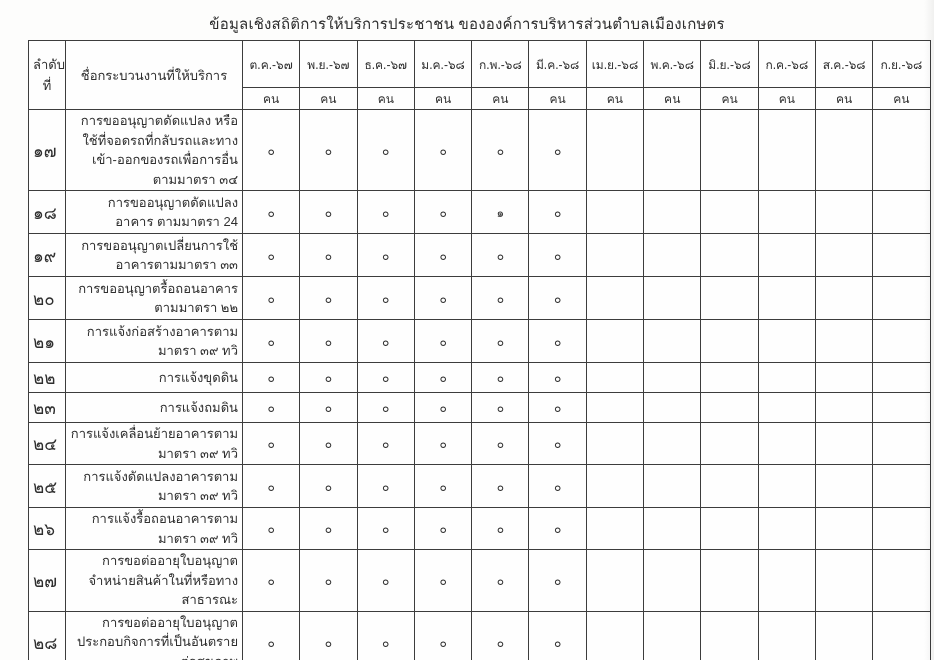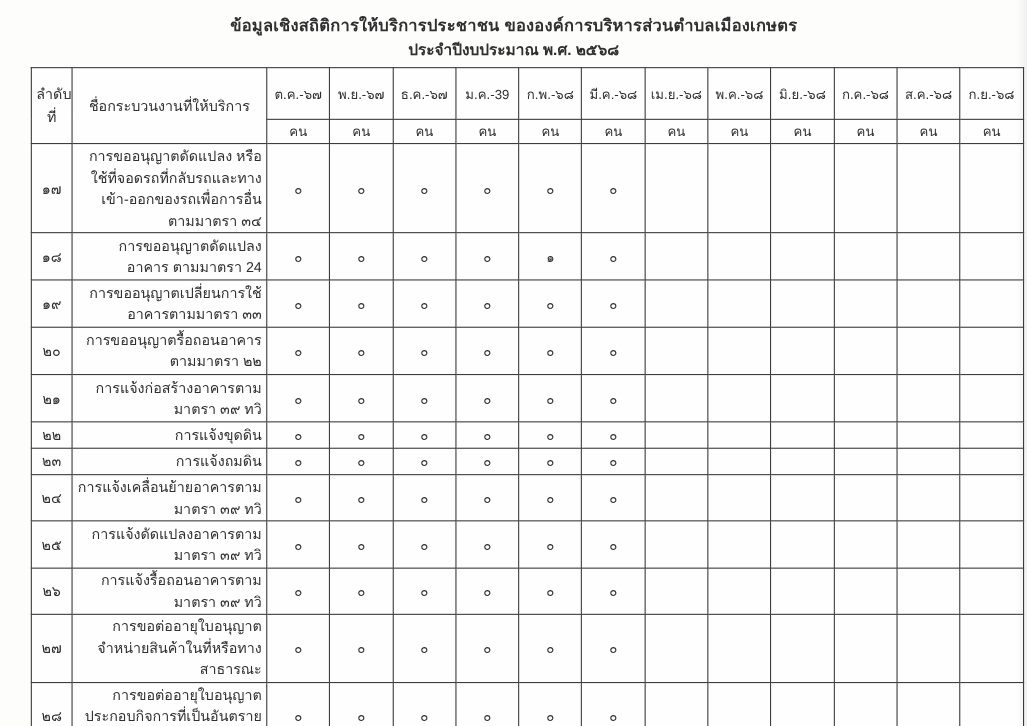--- a/index.html
+++ b/index.html
@@ -24,21 +24,21 @@
     background: linear-gradient(to right, rgba(0,0,0,0), rgba(0,0,0,0.05));
     pointer-events: none;
   }
   .titles {
     text-align: center;
     padding-top: 14px;
     line-height: 1.35;
   }
   .title-line1 {
     font-size: 15px;
-    font-weight: 700;
+    font-weight: 400;
     letter-spacing: 0.2px;
   }
   .title-line2 {
     font-size: 14px;
     font-weight: 600;
     margin-top: 2px;
   }
   table.stats {
     border-collapse: collapse;
     table-layout: fixed;
@@ -64,22 +64,21 @@
     font-weight: 500;
     text-align: center;
     margin-top: 24px;
   }
   th.corner-h {
     font-size: 13px;
     font-weight: 500;
     text-align: center;
   }
   td.idx {
-    text-align: center;
-    font-size: 13px;
+    font-size: 17px;
   }
   td.proc {
     text-align: right;
     font-size: 13px;
     line-height: 1.5;
     padding: 2px 6px;
   }
   td.val {
     text-align: center;
     font-size: 12px;
@@ -99,21 +98,20 @@
   tbody tr:nth-child(12) { height: 42px; }
   tbody tr:nth-child(13) { height: 42px; }
 </style>
 </head>
 <body>
 
 <div class="scan-shade"></div>
 
 <div class="titles">
   <div class="title-line1">ข้อมูลเชิงสถิติการให้บริการประชาชน ขององค์การบริหารส่วนตำบลเมืองเกษตร</div>
-  <div class="title-line2">ประจำปีงบประมาณ พ.ศ. ๒๕๖๘</div>
 </div>
 
 <table class="stats">
   <colgroup>
     <col style="width:37px">
     <col style="width:177px">
   <col style="width: 57.3px;">
       <col style="width: 57.3px;">
       <col style="width: 57.3px;">
       <col style="width: 57.3px;">
@@ -126,21 +124,21 @@
       <col style="width: 57.3px;">
       <col style="width: 57.3px;">
     </colgroup>
   <thead>
     <tr>
       <th class="corner-h" rowspan="2">ลำดับที่</th>
       <th class="corner-h" rowspan="2">ชื่อกระบวนงานที่ให้บริการ</th>
     <th class="month-h">ต.ค.-๖๗</th>
         <th class="month-h">พ.ย.-๖๗</th>
         <th class="month-h">ธ.ค.-๖๗</th>
-        <th class="month-h">ม.ค.-39</th>
+        <th class="month-h">ม.ค.-๖๘</th>
         <th class="month-h">ก.พ.-๖๘</th>
         <th class="month-h">มี.ค.-๖๘</th>
         <th class="month-h">เม.ย.-๖๘</th>
         <th class="month-h">พ.ค.-๖๘</th>
         <th class="month-h">มิ.ย.-๖๘</th>
         <th class="month-h">ก.ค.-๖๘</th>
         <th class="month-h">ส.ค.-๖๘</th>
         <th class="month-h">ก.ย.-๖๘</th>
       </tr>
     <tr>

